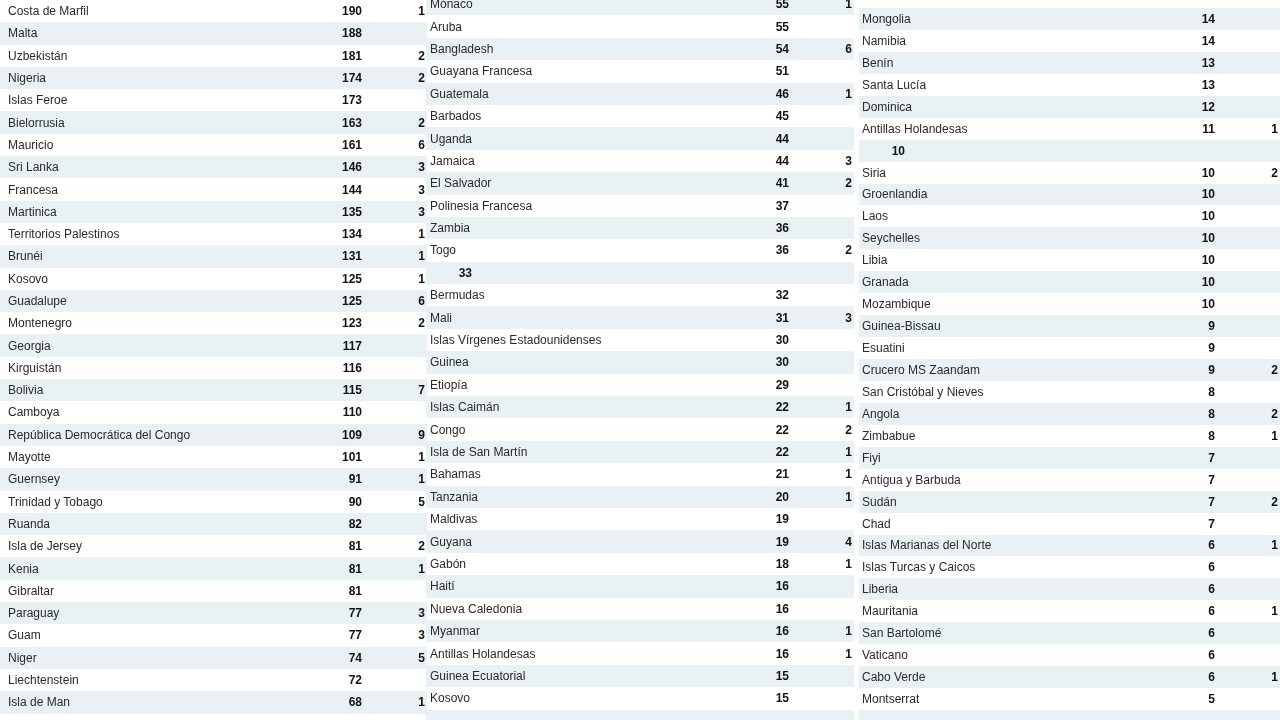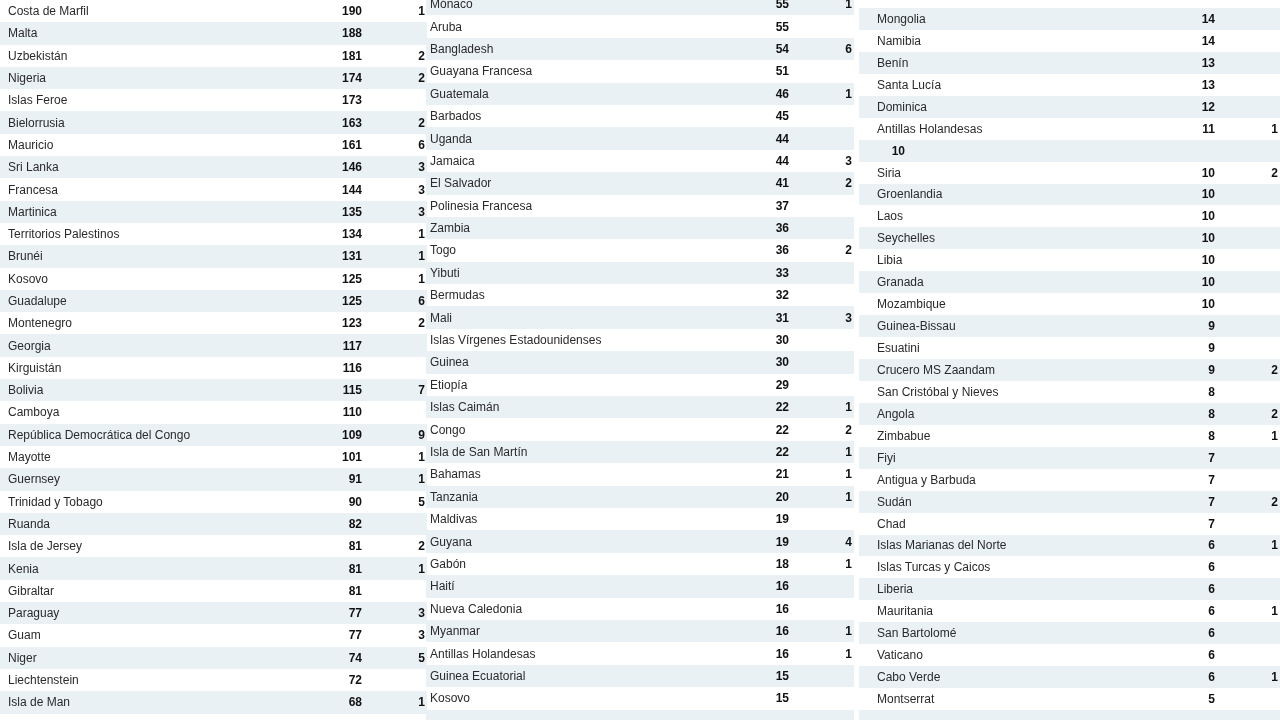--- a/index.html
+++ b/index.html
@@ -36,21 +36,21 @@
   #col2 .col-inner { top: -7px; }
   #col2 .row { height: 22.4px; }
   #col2 .name { padding-left: 4px; }
   #col2 .row:nth-child(odd) { background: #e9f1f5; }
   #col2 .col-inner::after { content: ""; display: block; height: 22.4px; background: #e9f1f5; }
 
   
   #col3 { left: 859px; width: 421px; }
   #col3 .col-inner { top: 8px; }
   #col3 .row { height: 21.95px; }
-  #col3 .name { padding-left: 18px; }
+  #col3 .name { padding-left: 3px; }
   #col3 .row:nth-child(odd) { background: #e9f1f5; }
   #col3 .col-inner::after { content: ""; display: block; height: 21.95px; background: #e9f1f5; }
 </style>
 </head>
 <body>
 
 <div id="col1" class="col">
   <div class="col-inner">
       <div class="row">
         <span class="name">Costa de Marfil</span>
@@ -270,21 +270,20 @@
         <span class="name">Zambia</span>
         <span class="num num1">36</span>
         <span class="num num2"></span>
       </div>
       <div class="row">
         <span class="name">Togo</span>
         <span class="num num1">36</span>
         <span class="num num2">2</span>
       </div>
       <div class="row">
-        <span class="name">Yibuti</span>
         <span class="num num1">33</span>
         <span class="num num2"></span>
       </div>
       <div class="row">
         <span class="name">Bermudas</span>
         <span class="num num1">32</span>
         <span class="num num2"></span>
       </div>
       <div class="row">
         <span class="name">Mali</span>

